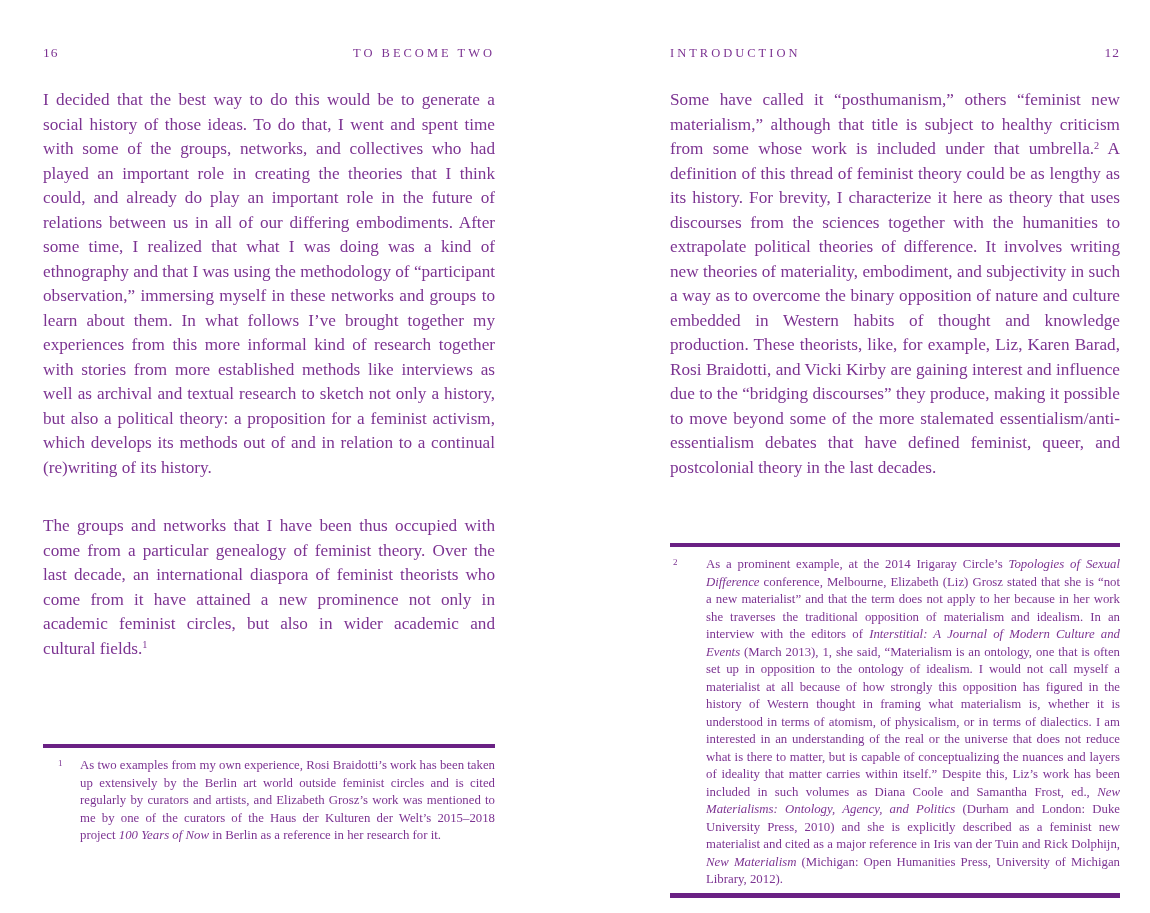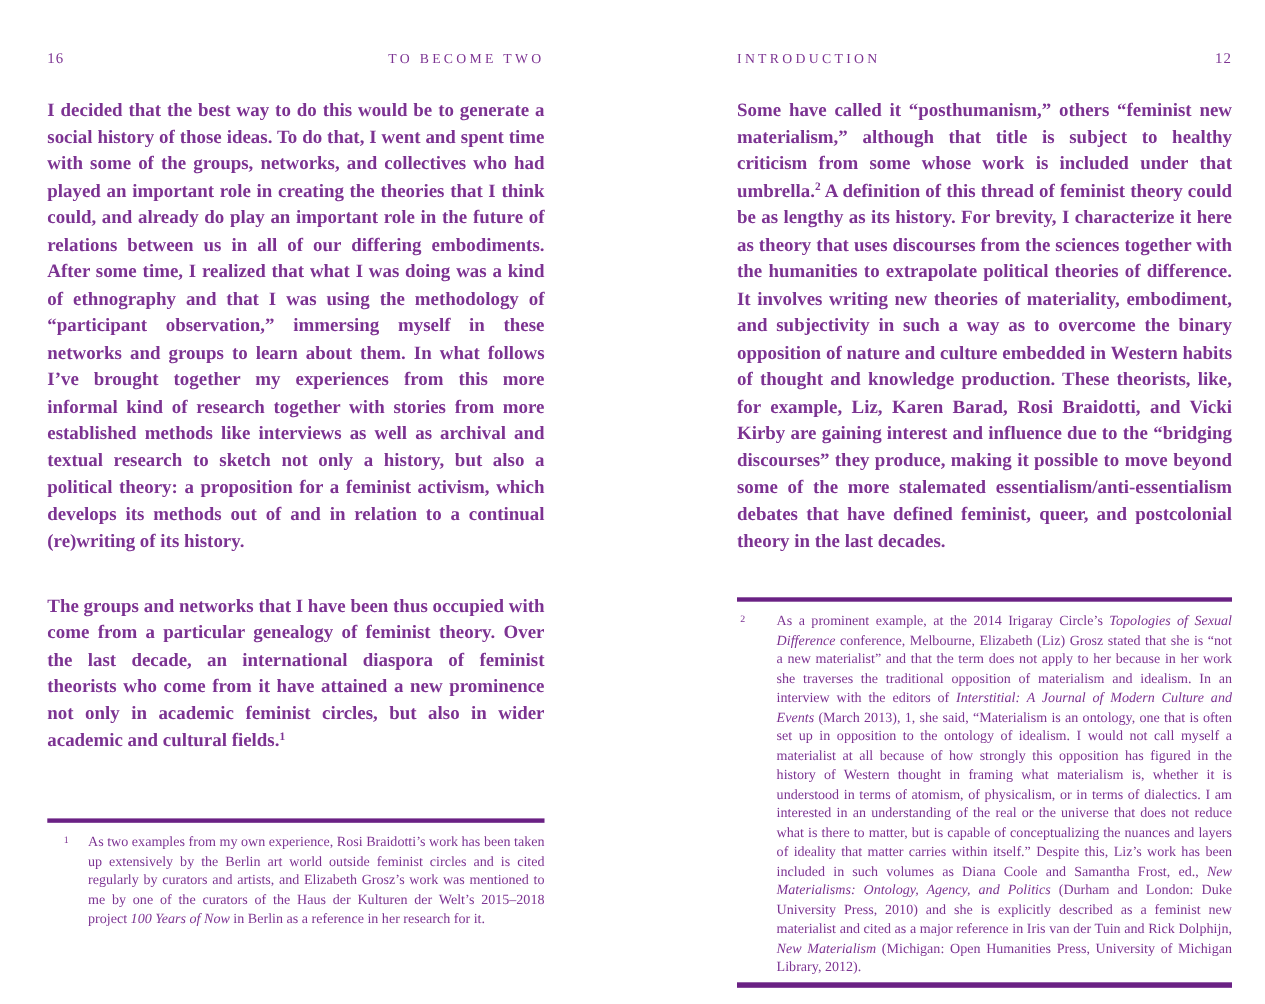--- a/index.html
+++ b/index.html
@@ -34,21 +34,21 @@
     letter-spacing:1px;
   }
 
   .body-text{
     position:absolute;top:88px;left:0;right:0;
     font-size:17.2px;line-height:24.5px;
     text-align:justify;
     hyphens:auto;
     -webkit-hyphens:auto;
   }
-  .para{margin:0;font-weight:bold;}
+  .para{margin:0;}
   .para + .para{margin-top:34px;}
 
   sup{
     font-size:60%;
     line-height:0;
     vertical-align:baseline;
     position:relative;
     top:-0.5em;
   }
   .it{font-style:italic;}

